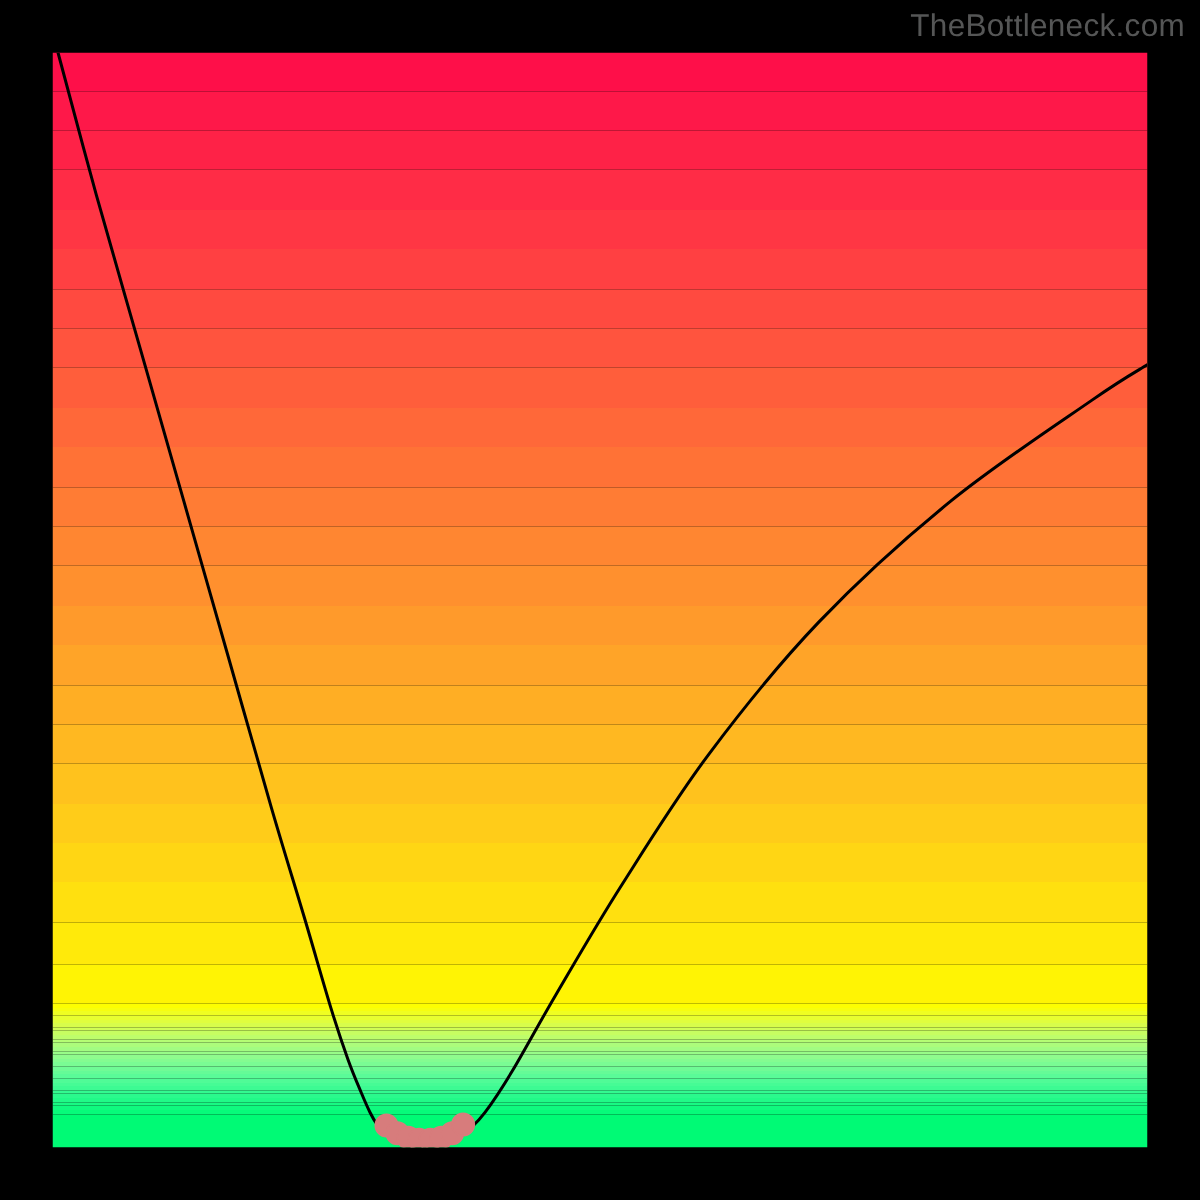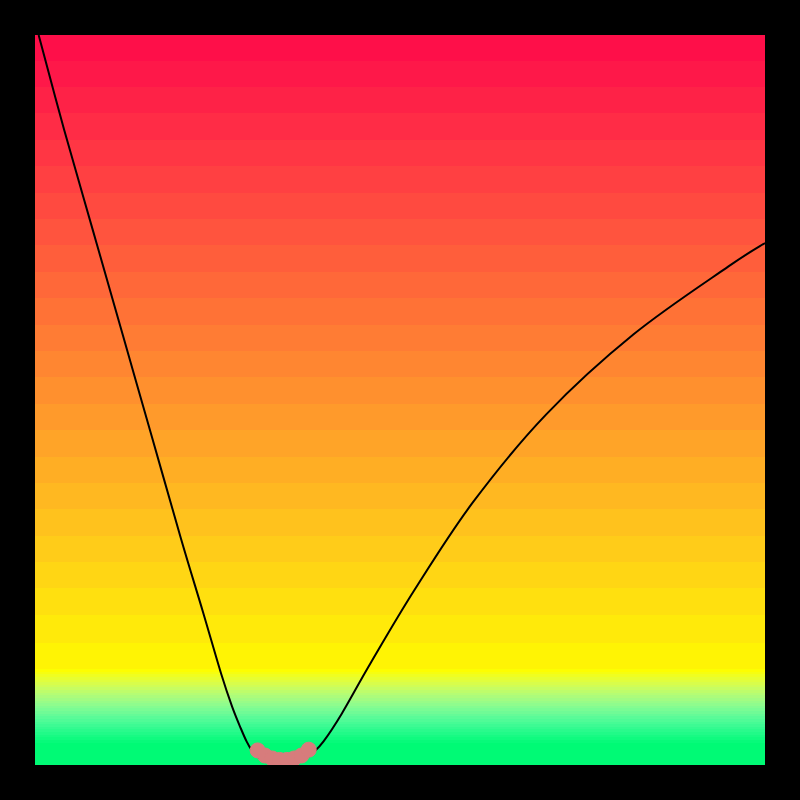--- a/index.html
+++ b/index.html
@@ -57,20 +57,21 @@
   .marker {
     fill: #d77c7c;
     stroke: #d77c7c;
   }
 </style>
 </head>
 <body>
 
 <div class="stage">
 
+  <div class="watermark">TheBottleneck.com</div>
 
   <div class="plot-area">
     <div class="gradient-bg" id="gradient-bg">
         <div style="background: rgb(254, 15, 73); height: 25.6578px;"></div>
         <div style="background: rgb(254, 24, 73); height: 26.3908px;"></div>
         <div style="background: rgb(254, 34, 71); height: 26.3908px;"></div>
         <div style="background: rgb(255, 44, 70); height: 26.3908px;"></div>
         <div style="background: rgb(255, 54, 68); height: 26.3908px;"></div>
         <div style="background: rgb(255, 64, 66); height: 26.3908px;"></div>
         <div style="background: rgb(255, 74, 64); height: 26.3908px;"></div>

